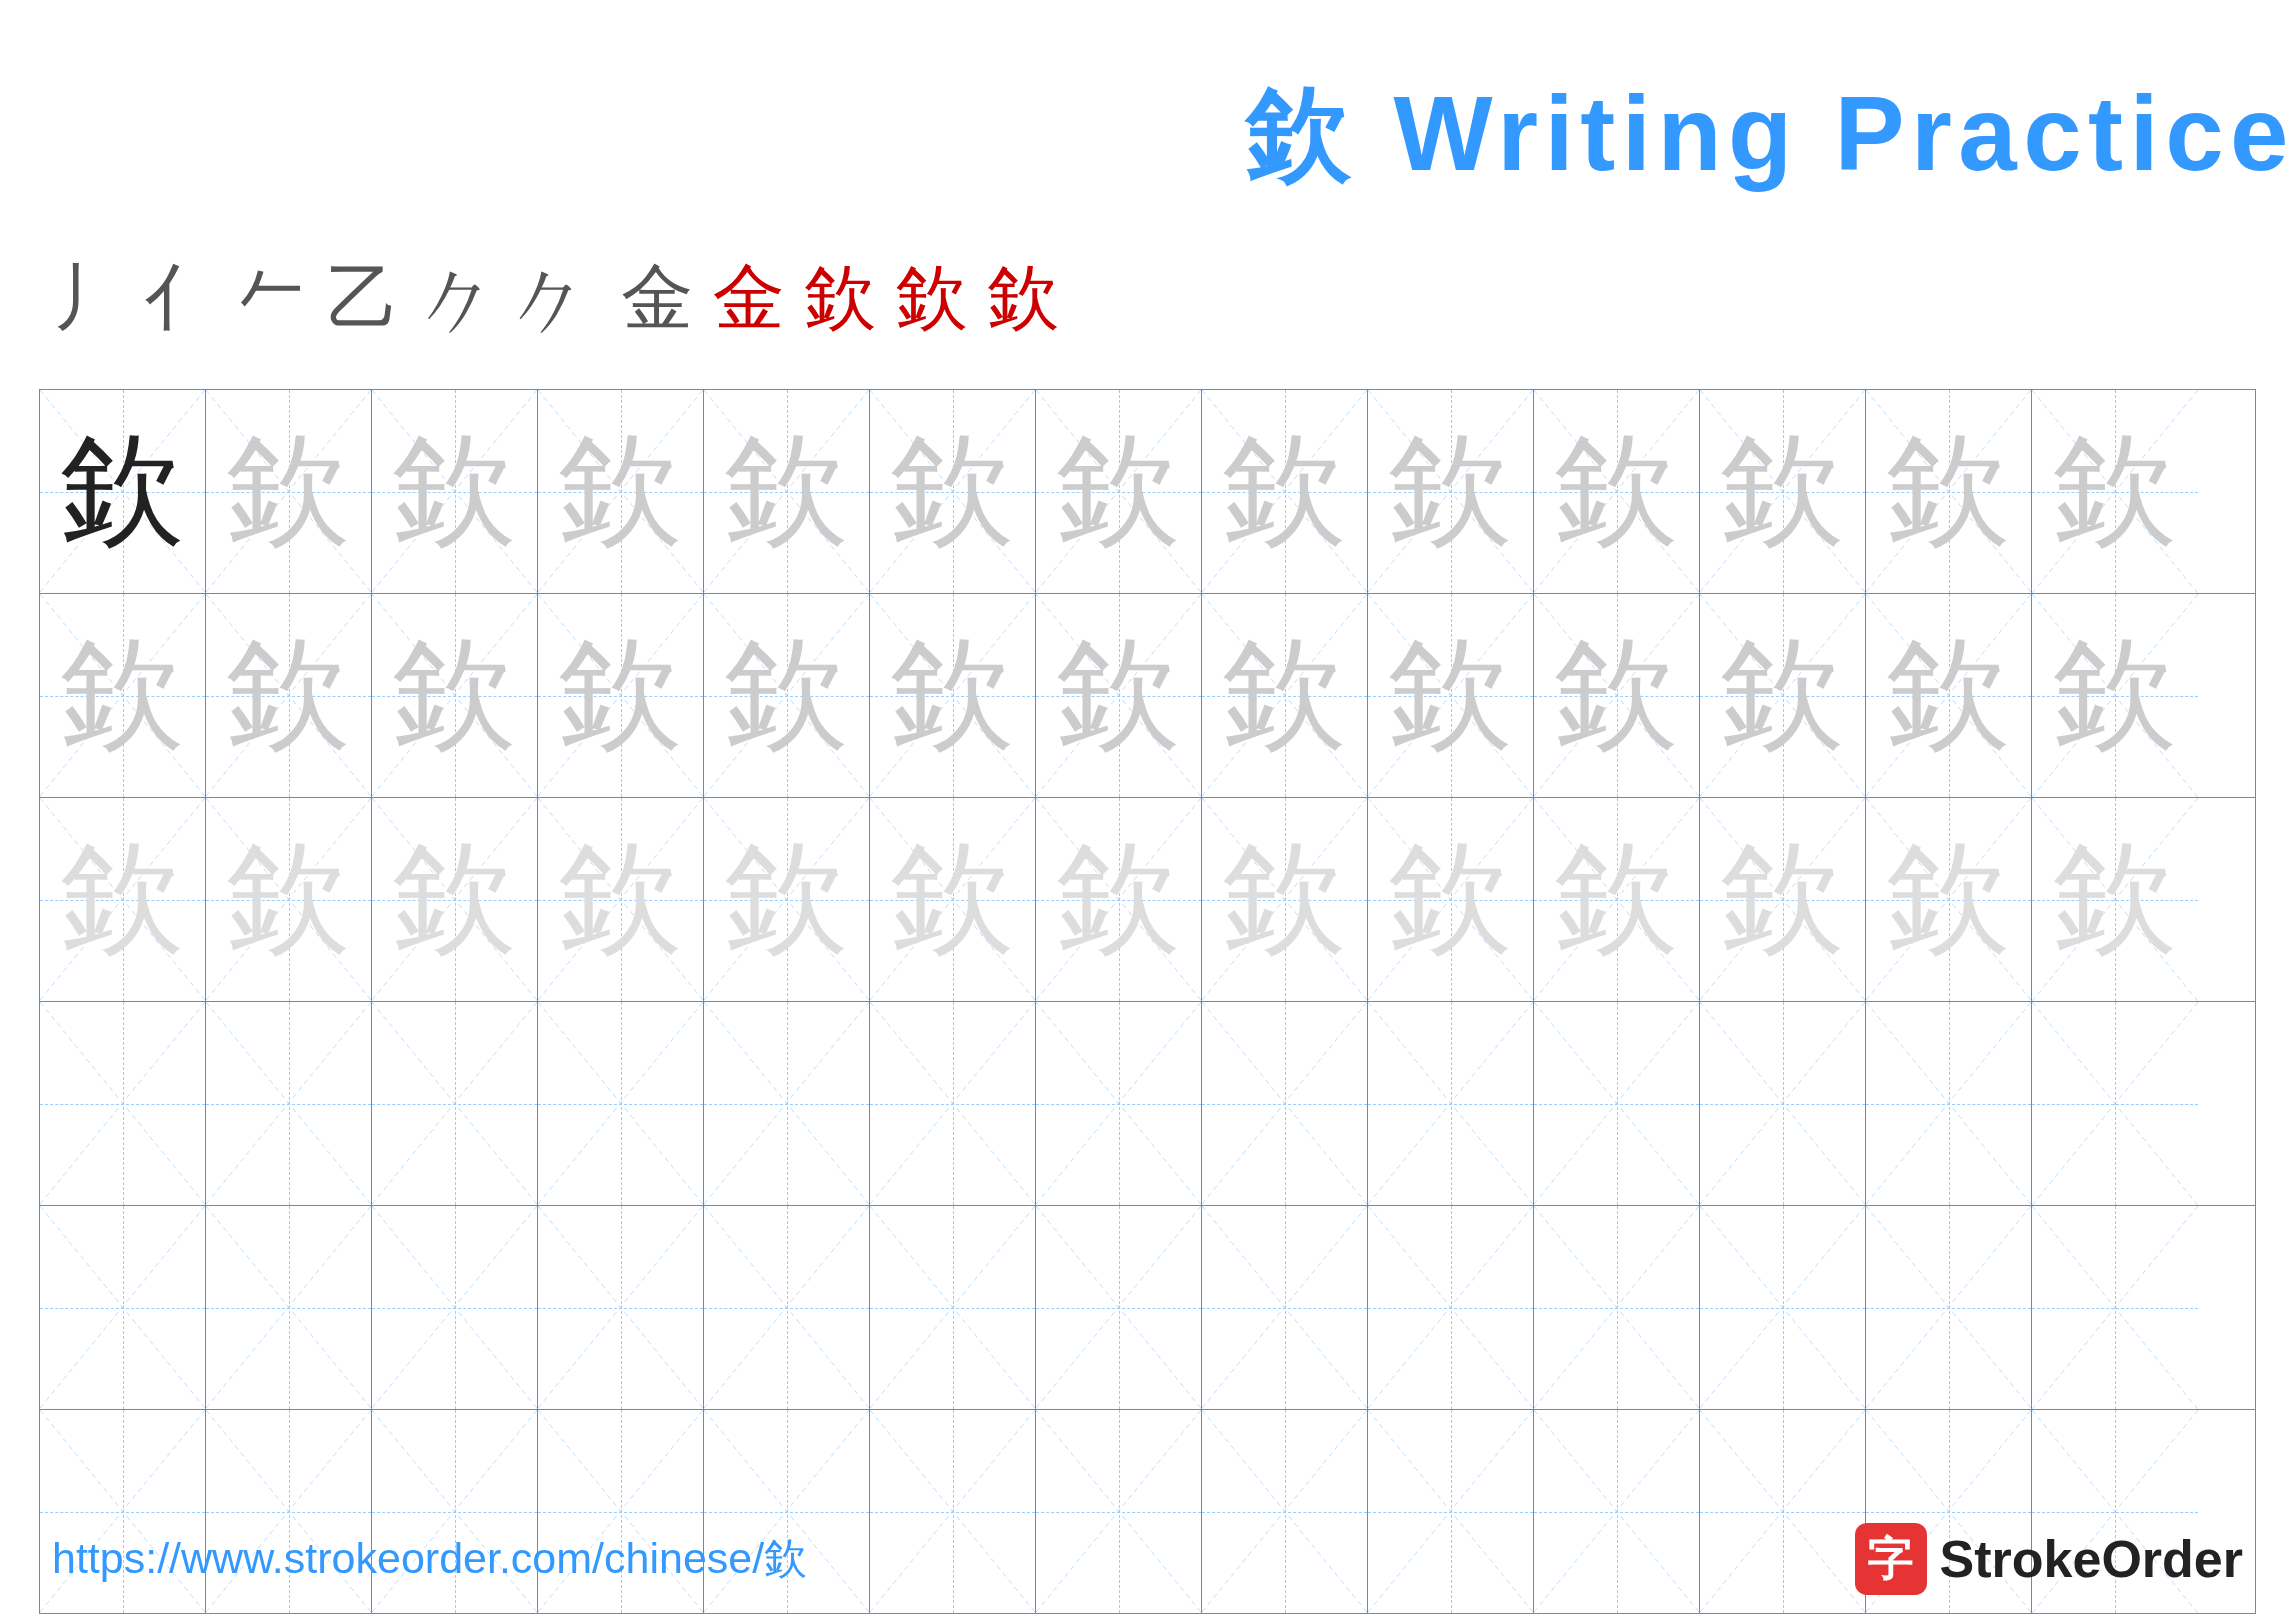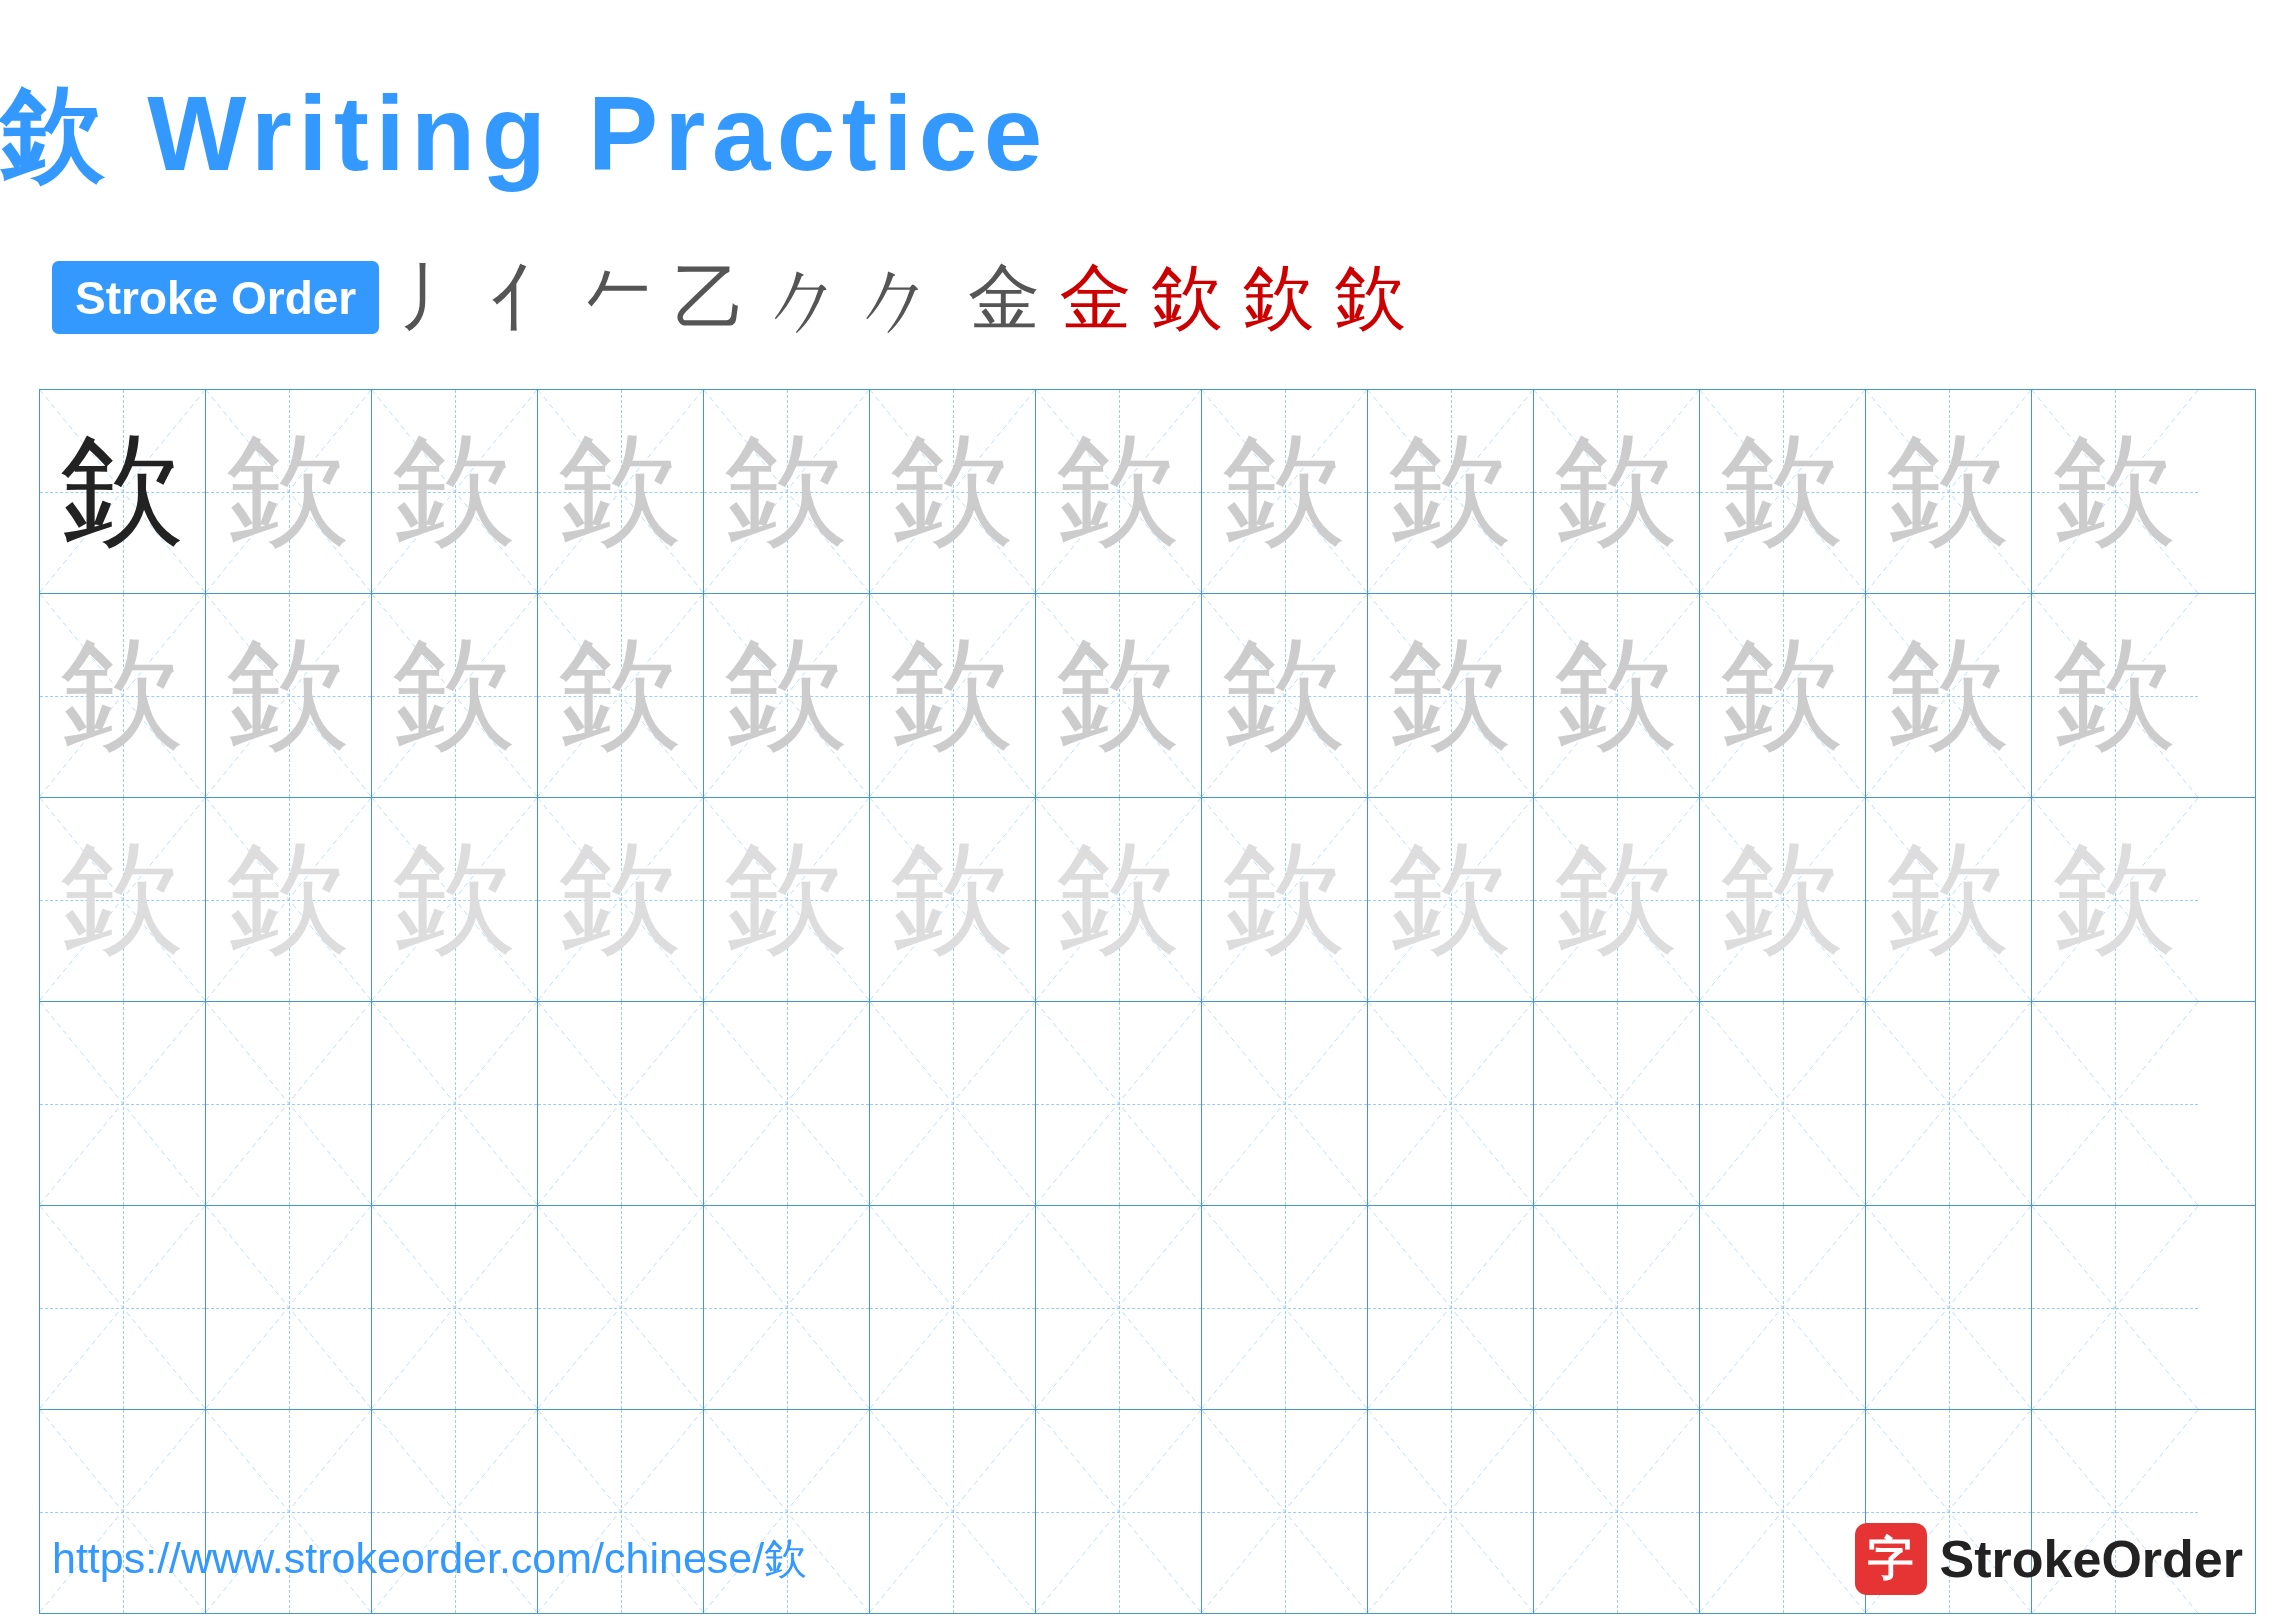--- a/index.html
+++ b/index.html
@@ -7,21 +7,21 @@
     body {
       width: 2295px;
       height: 1622px;
       background: #ffffff;
       font-family: serif;
       position: relative;
       overflow: hidden;
     }
 
     #title {
-      text-align: left;
+      text-align: right;
       padding-top: 65px;
       font-size: 105px;
       color: #3399ff;
       font-family: Arial, sans-serif;
       font-weight: bold;
       letter-spacing: 6.5px;
     }
 
     #stroke-order-row {
       display: flex;
@@ -176,21 +176,20 @@
       z-index: 0;
       pointer-events: none;
     }
   </style>
 </head>
 <body>
 
 <div id="title">欽 Writing Practice</div>
 
 <div id="stroke-order-row">
-  <div id="stroke-order-badge">Stroke Order</div>
 
   <span class="stroke-char">丿</span>
   <span class="stroke-char">亻</span>
   <span class="stroke-char">𠂉</span>
   <span class="stroke-char">乙</span>
   <span class="stroke-char">𠂊</span>
   <span class="stroke-char">𠂊</span>
   <span class="stroke-char">𠂋</span>
   <span class="stroke-char">金</span>
   <span class="stroke-char red-last">金</span>

